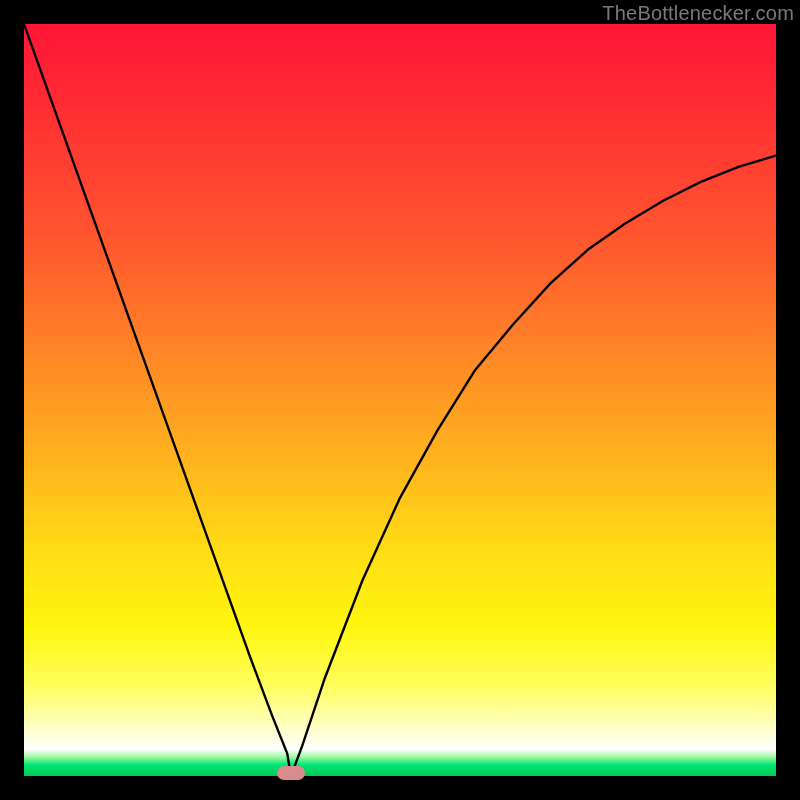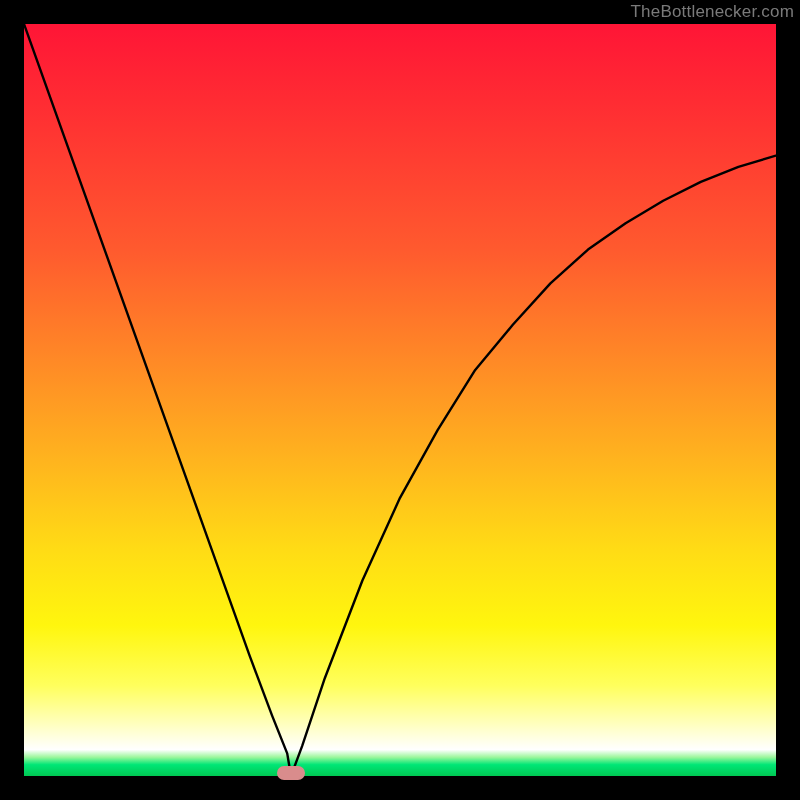--- a/index.html
+++ b/index.html
@@ -41,21 +41,21 @@
         #9cf79c 97.5%,
         #00e676 98.5%,
         #00c853 100%
       );
   }
   .watermark {
     position: absolute;
     top: 2px;
     right: 6px;
     color: #7a7a7a;
-    font-size: 17px;
+    font-size: 20px;
     letter-spacing: 0.2px;
     user-select: none;
   }
   svg.curve {
     position: absolute;
     left: 0;
     top: 0;
     width: 752px;
     height: 752px;
     pointer-events: none;

